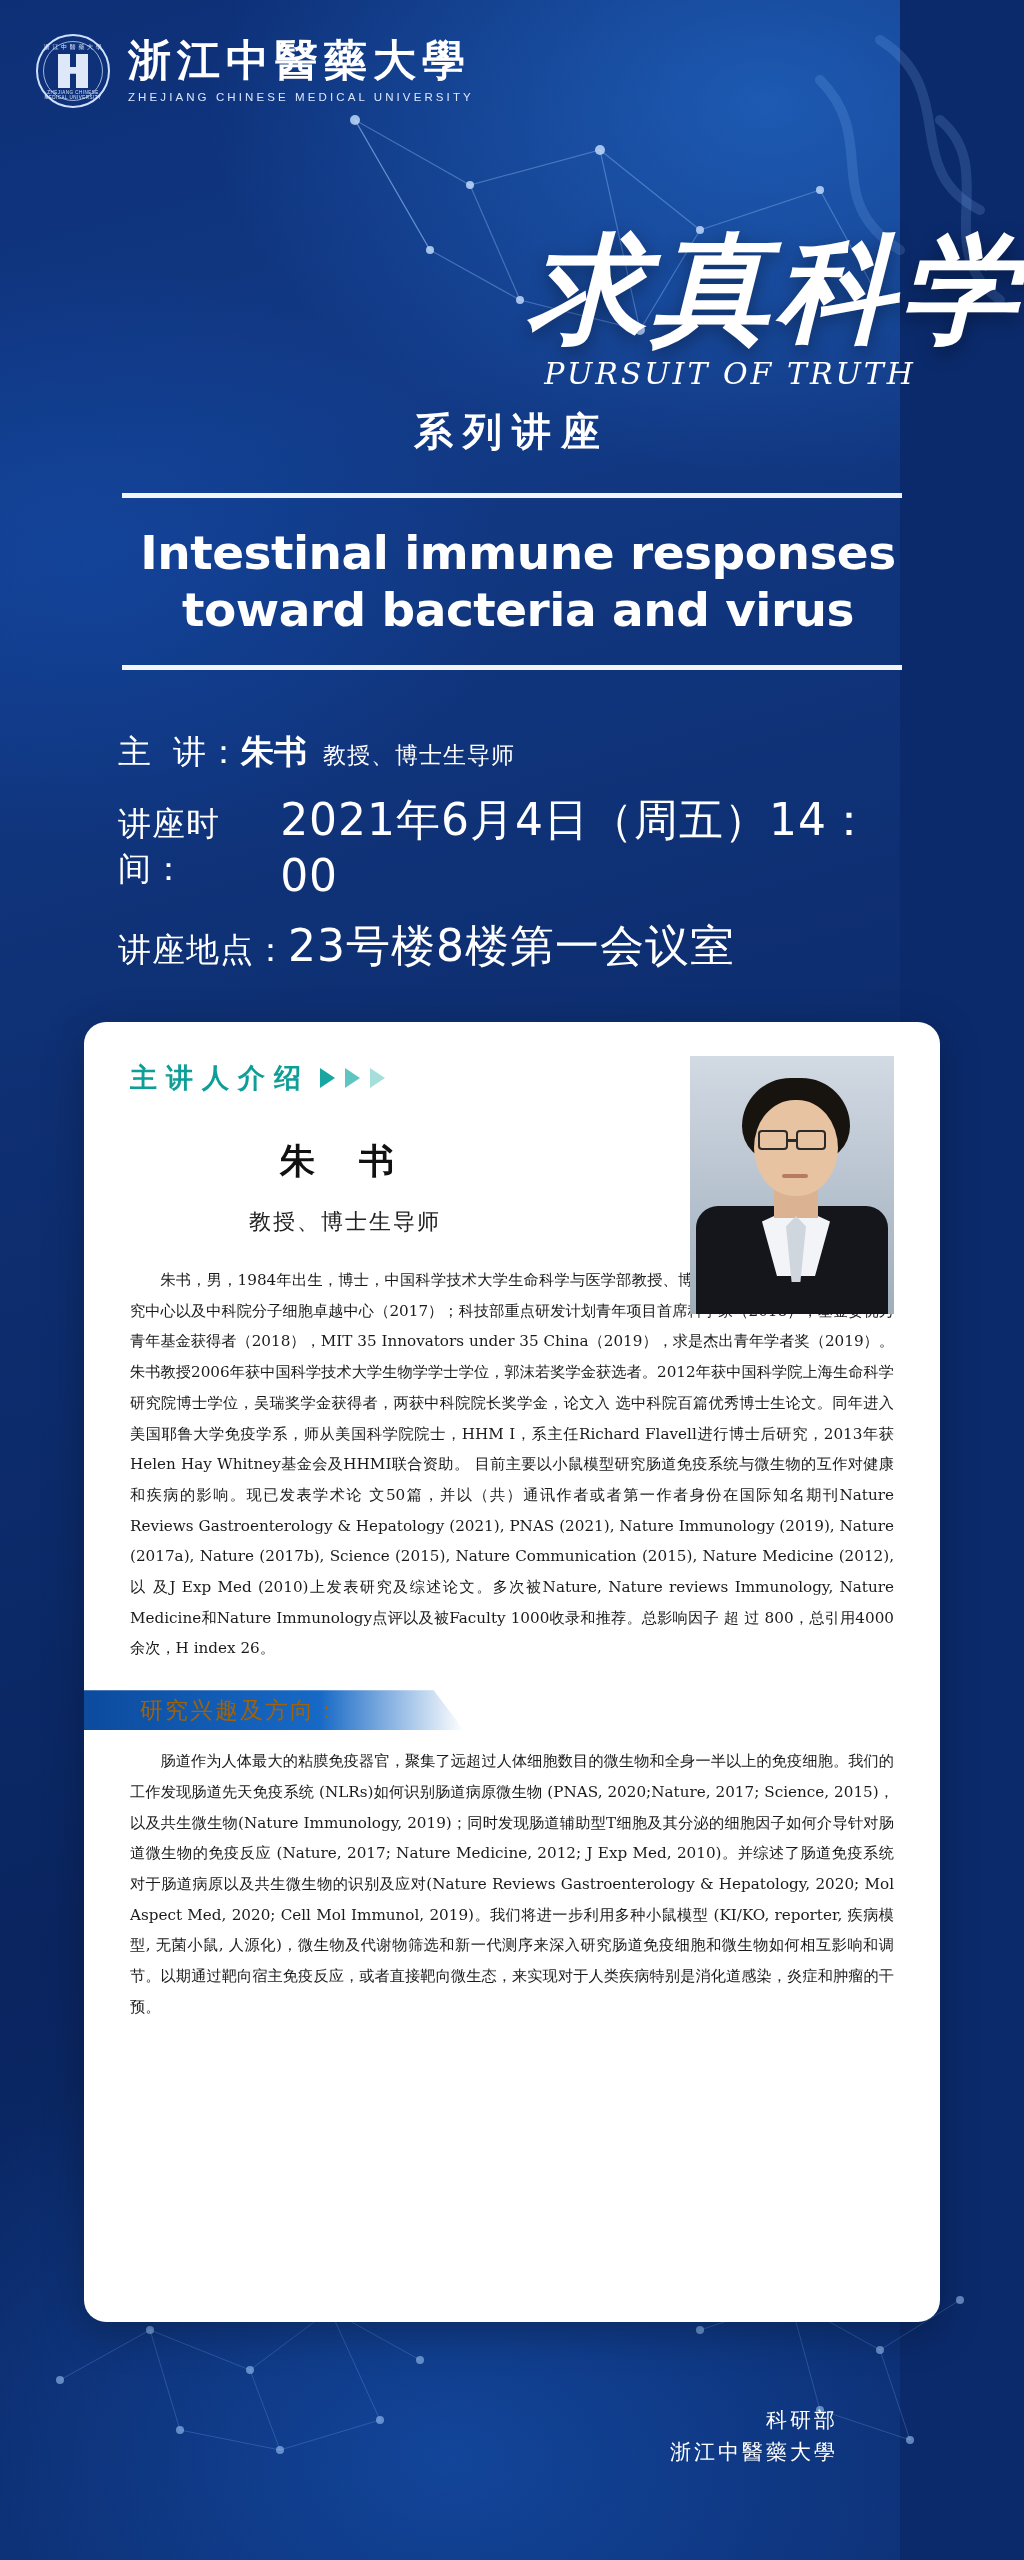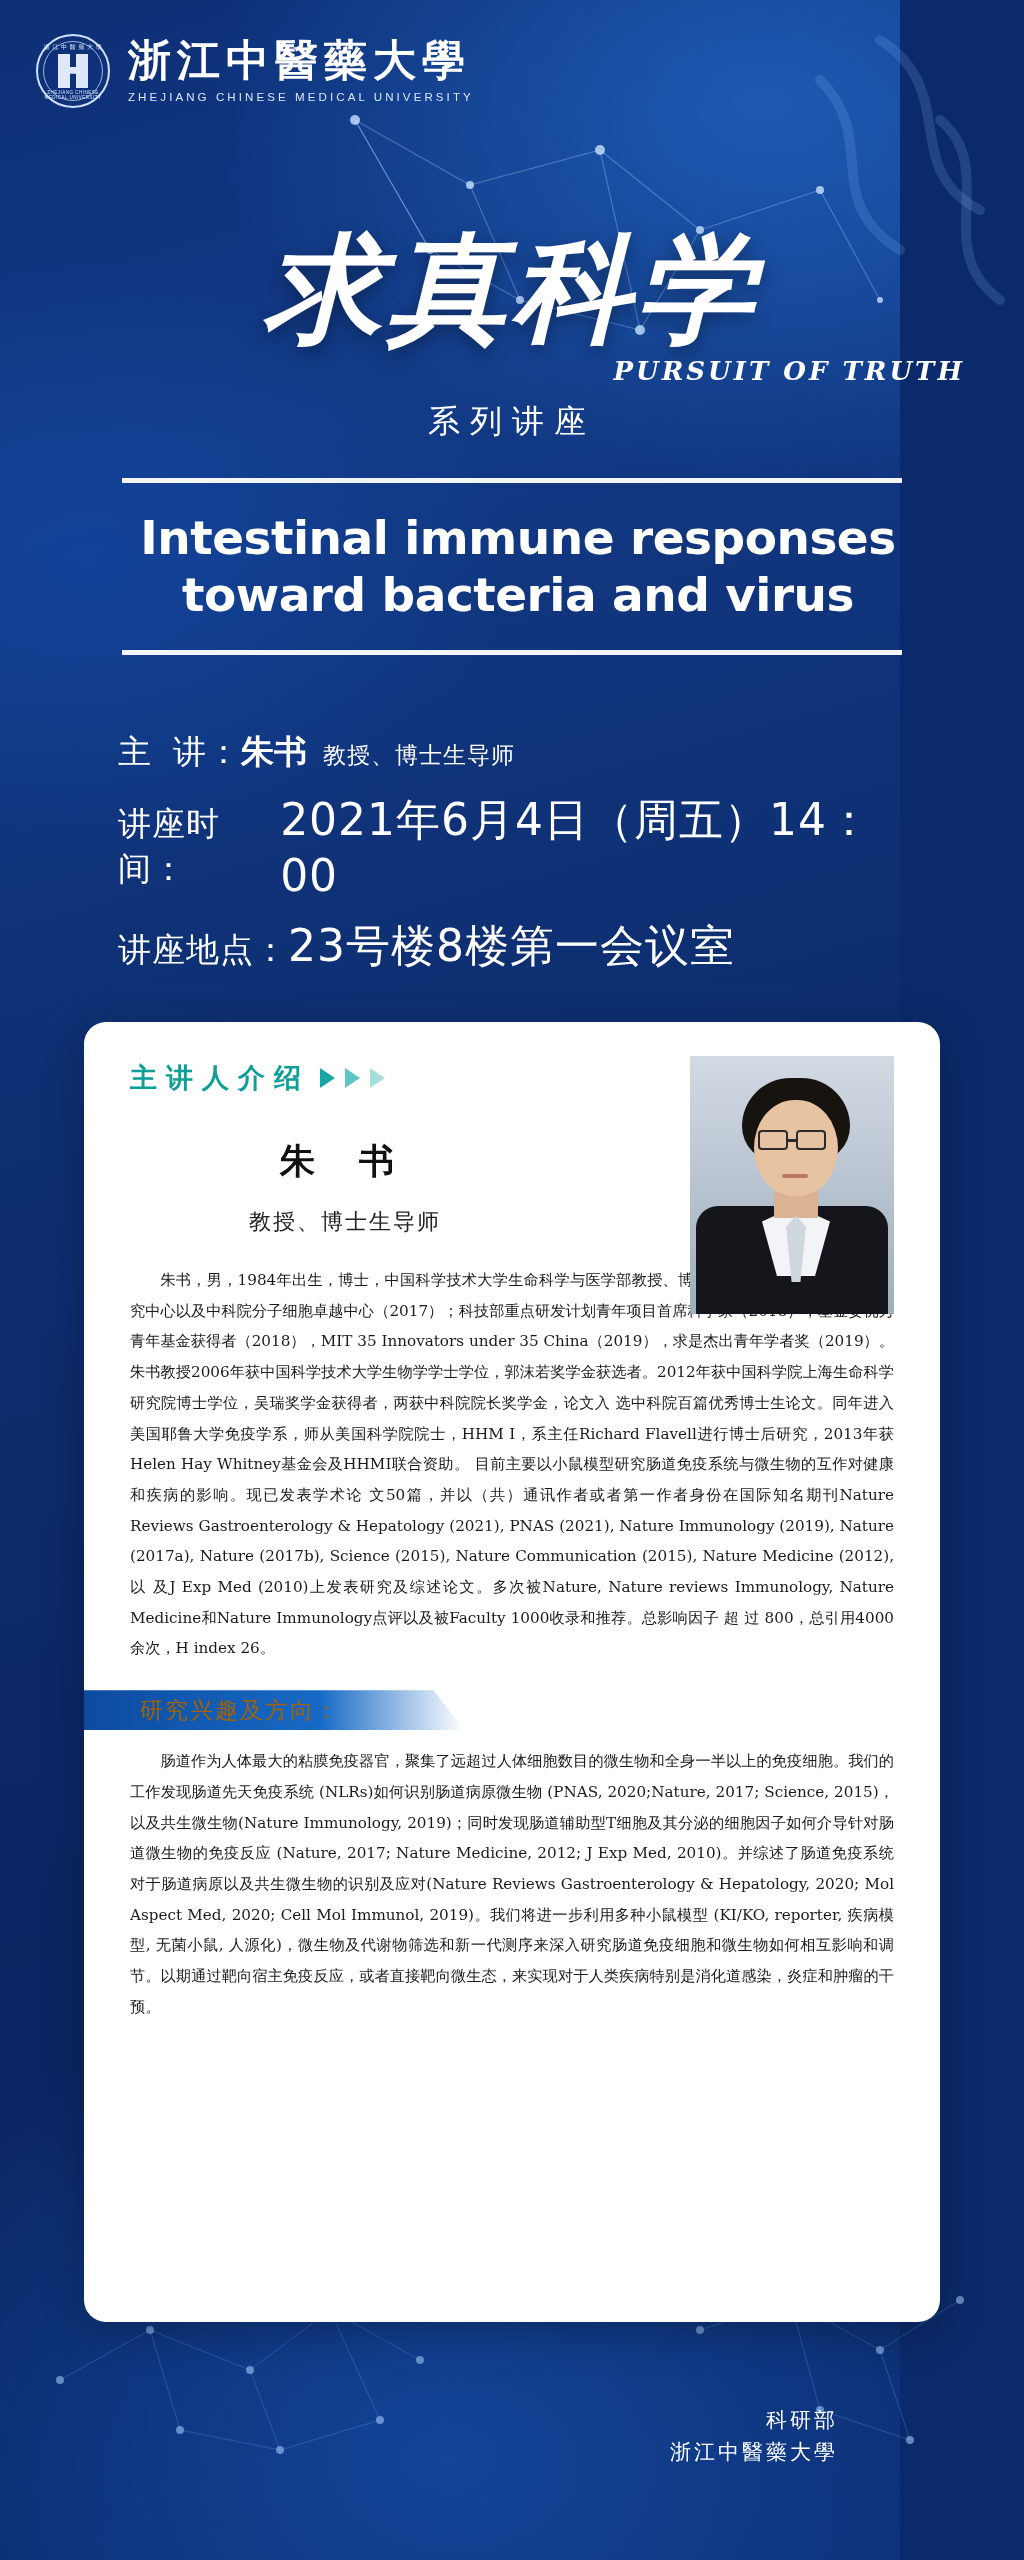--- a/index.html
+++ b/index.html
@@ -52,30 +52,31 @@
   .uni-en { font-size:11.5px; color:#dce8ff; letter-spacing:3.1px; margin-top:9px; }
 
   
   .bigtitle { position:absolute; top:230px; left:0; width:1024px; text-align:center; }
   .qiuzhen {
     font-family:"DejaVu Sans", sans-serif;
     font-size:118px; font-weight:bold; color:#ffffff;
     letter-spacing:6px; line-height:1;
     font-style:italic;
     text-shadow:0 6px 18px rgba(0,0,0,.35);
+    text-align:right;
   }
   .pursuit {
     font-family:"DejaVu Serif", serif;
-    font-size:26px; font-style:italic; font-weight:bold;
+    font-size:30px; font-style:italic; font-weight:normal;
     color:#ffffff; letter-spacing:3px; margin-top:8px;
-    text-align:right; padding-right:59px;
+    text-align:right; padding-right:108px;
   }
   .series {
     font-family:"DejaVu Sans", sans-serif;
-    font-size:32px; color:#ffffff; letter-spacing:10px; margin-top:14px; font-weight:normal;
+    font-size:39px; color:#ffffff; letter-spacing:10px; margin-top:14px; font-weight:bold;
   }
   .rule { width:780px; height:5px; background:#ffffff; margin:34px auto 0; opacity:.95; }
   .rule2 { width:780px; height:5px; background:#ffffff; margin:26px auto 0; opacity:.95; }
 
   .en-title {
     font-family:"DejaVu Sans", sans-serif;
     font-size:47px; font-weight:bold; color:#ffffff;
     letter-spacing:-.5px; line-height:1.22; margin-top:26px;
     text-align:center;
     margin-left:12px;

